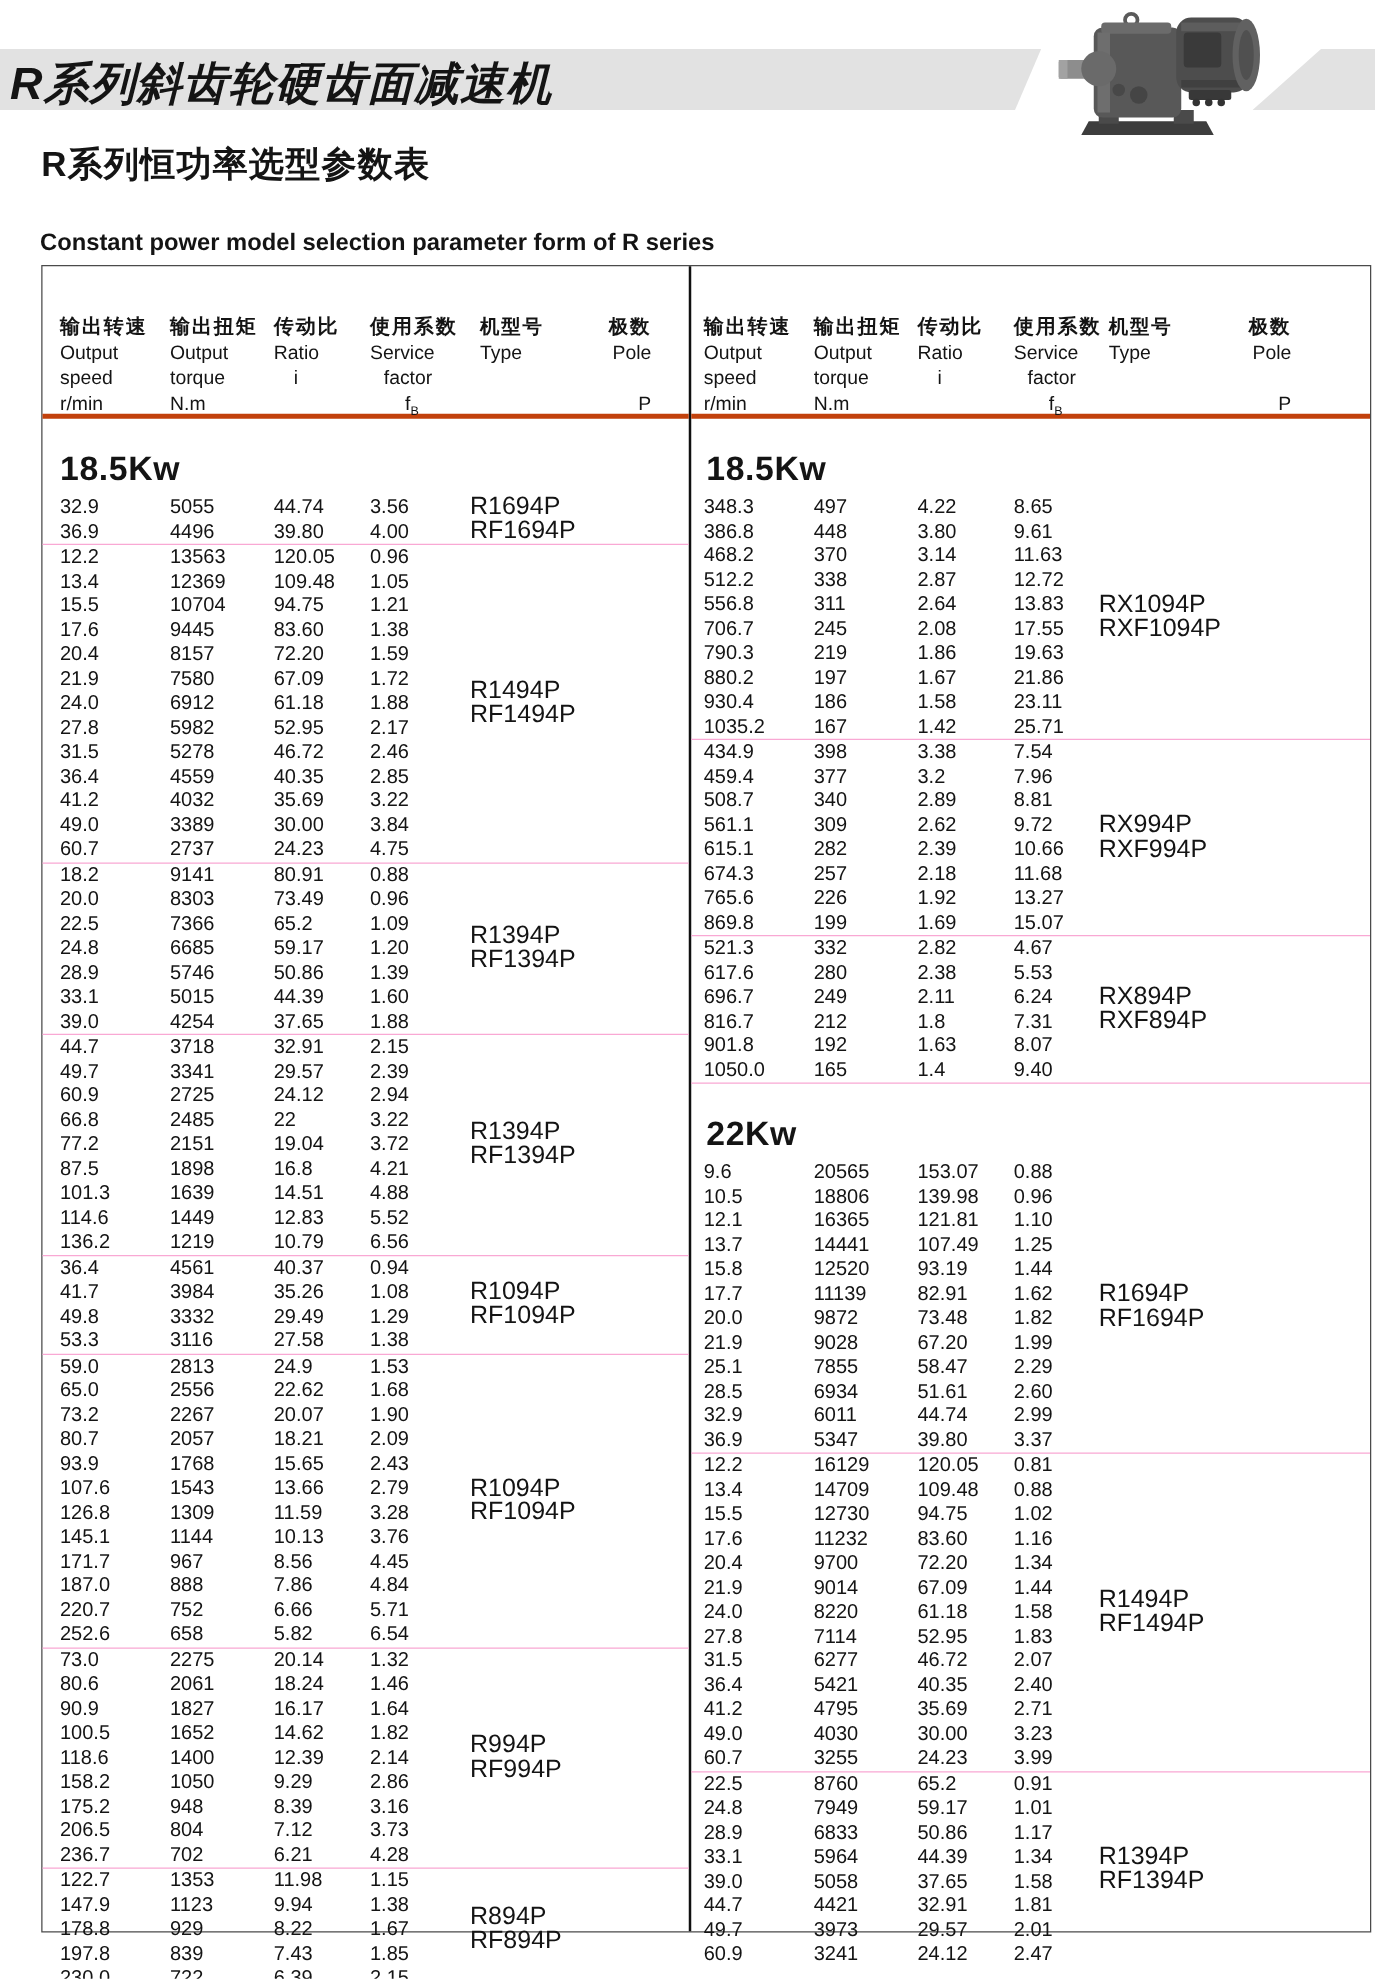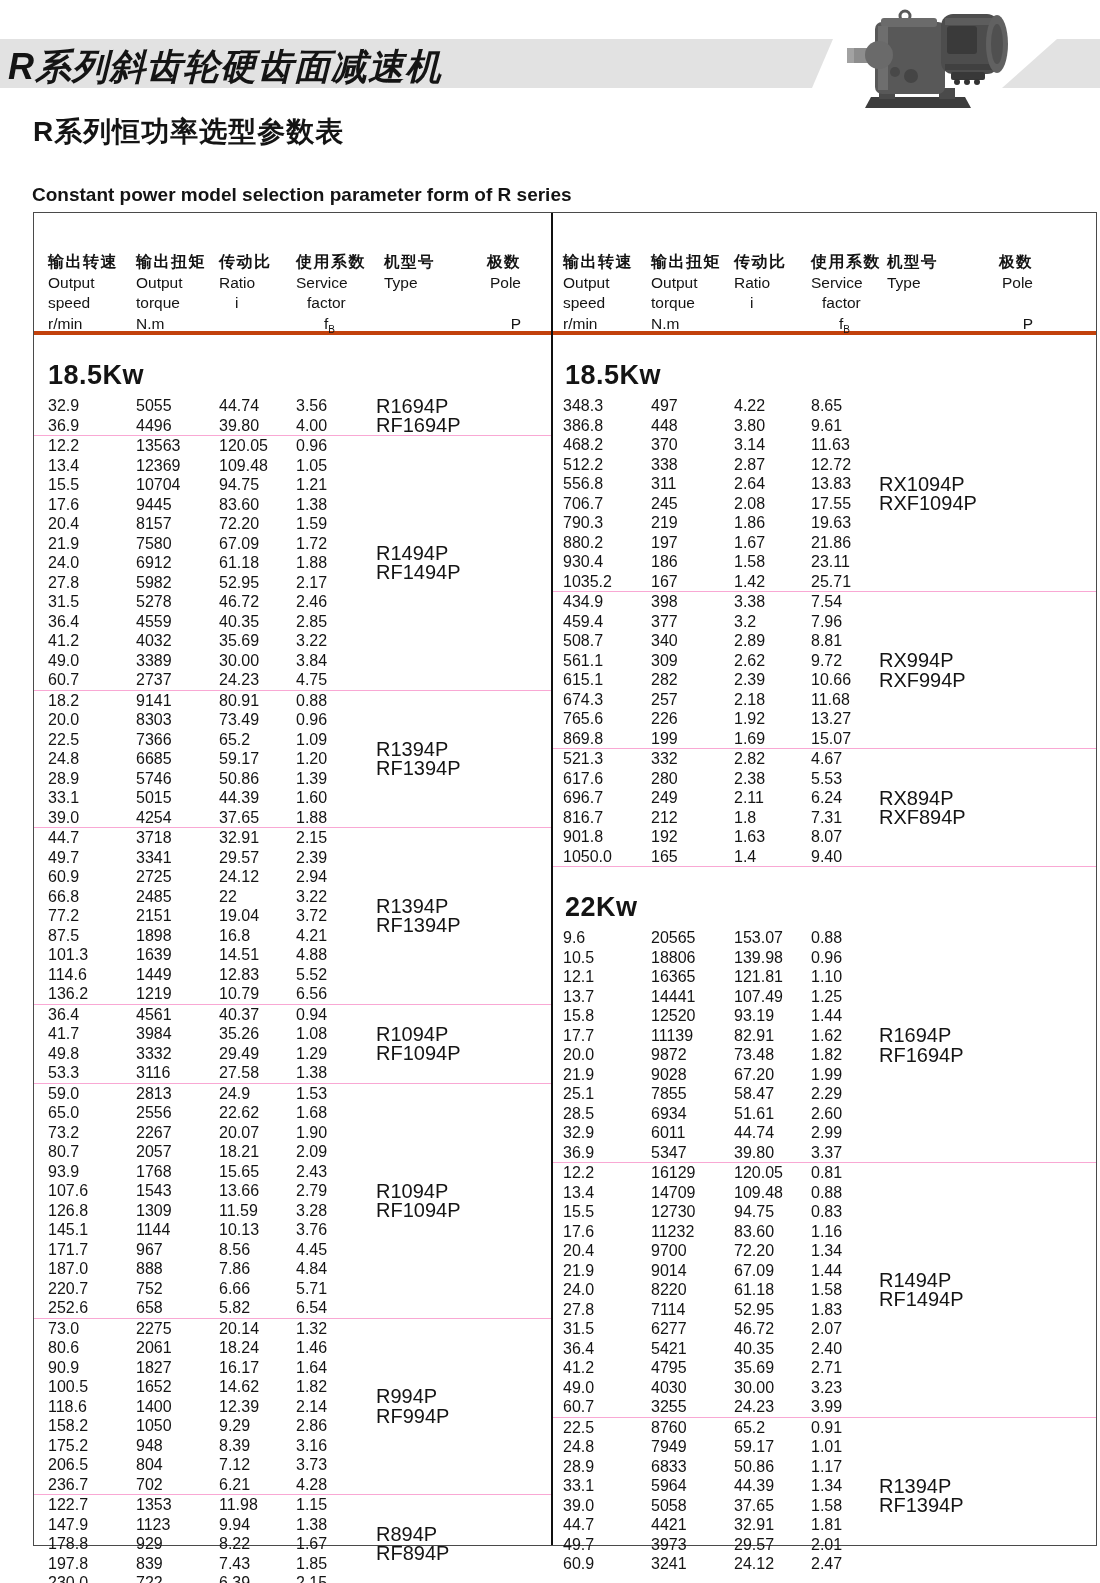--- a/index.html
+++ b/index.html
@@ -907,21 +907,21 @@
         <div class="row">
           <div class="cell">13.4</div>
           <div class="cell">14709</div>
           <div class="cell">109.48</div>
           <div class="cell">0.88</div>
         </div>
         <div class="row">
           <div class="cell">15.5</div>
           <div class="cell">12730</div>
           <div class="cell">94.75</div>
-          <div class="cell">0.83</div>
+          <div class="cell">1.02</div>
         </div>
         <div class="row">
           <div class="cell">17.6</div>
           <div class="cell">11232</div>
           <div class="cell">83.60</div>
           <div class="cell">1.16</div>
         </div>
         <div class="row">
           <div class="cell">20.4</div>
           <div class="cell">9700</div>

